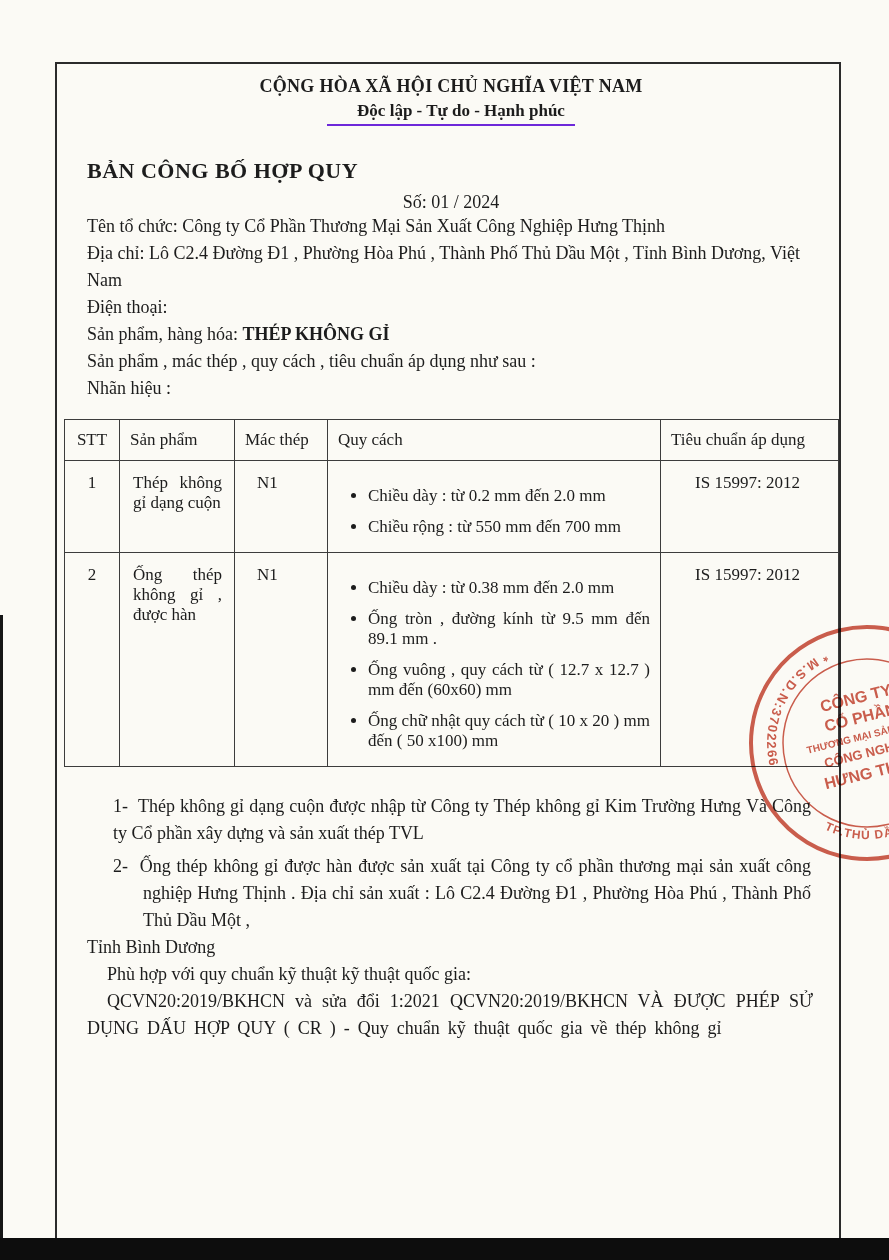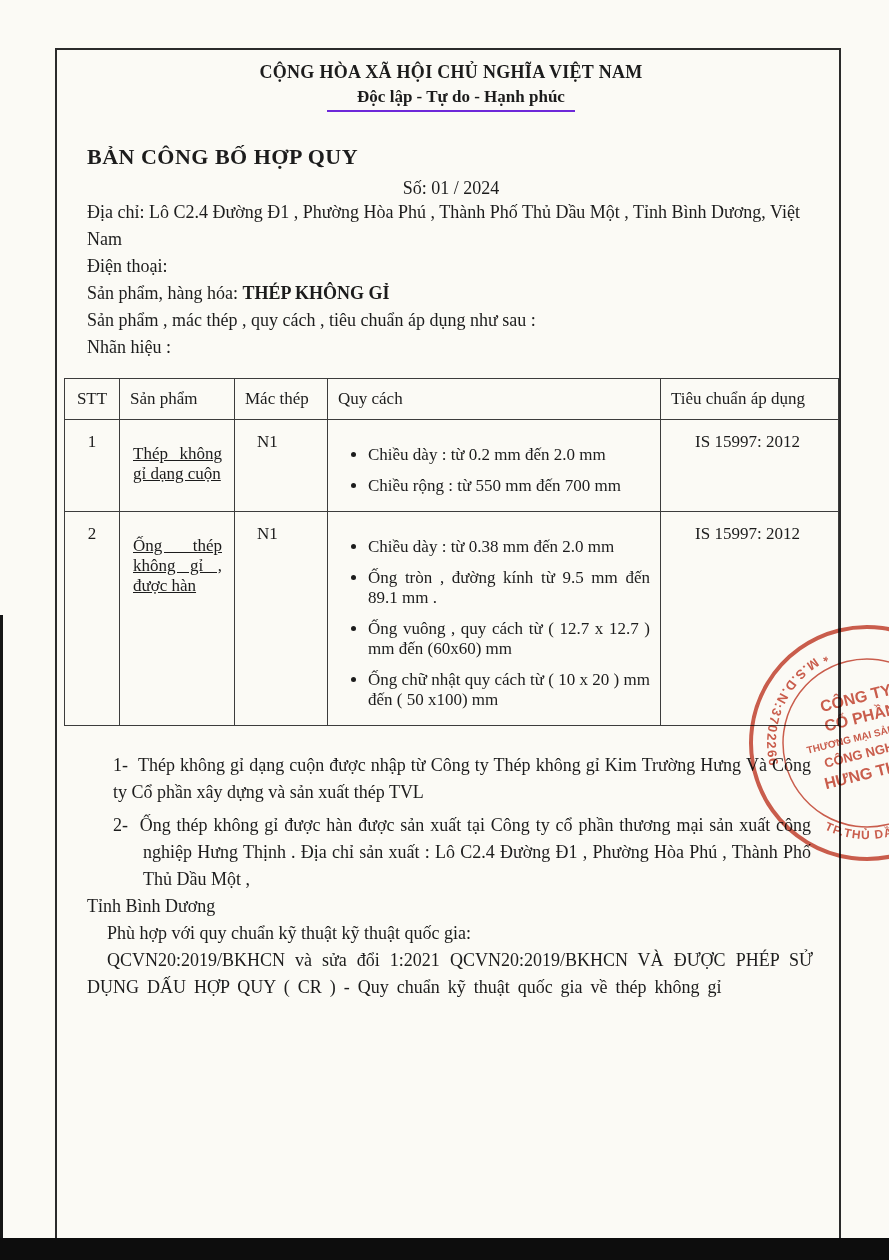--- a/index.html
+++ b/index.html
@@ -2,21 +2,21 @@
 <html lang="vi"><head>
 <meta charset="utf-8">
 <style>
   html,body{margin:0;padding:0;background:#9a9a9a;}
   .page{
     position:relative;width:889px;height:1260px;margin:0 auto;
     background:#fbfaf5;overflow:hidden;
     font-family:"Liberation Serif","DejaVu Serif",serif;color:#1c1c1c;
   }
   .frame{
-    position:absolute;left:55px;top:48px;width:786px;height:1198px;
+    position:absolute;left:55px;top:62px;width:786px;height:1198px;
     border:2px solid #2b2b2b;border-bottom:none;box-sizing:border-box;
   }
   .content{padding:12px 24px 0 30px;}
   .nat-title{margin:0;font-size:18px;font-weight:bold;text-align:center;letter-spacing:.3px;}
   .motto-wrap{text-align:center;margin:4px 0 0;}
   .motto{
     display:inline-block;font-weight:bold;font-size:17px;
     border-bottom:2px solid #6d28d9;padding:0 10px 3px 30px;
   }
   .doc-title{margin:32px 0 0;text-align:left;font-size:22px;font-weight:bold;letter-spacing:.5px;}
@@ -33,21 +33,21 @@
     border-collapse:collapse;table-layout:fixed;width:774px;
     margin:17px 0 0 -23px;font-size:17px;
   }
   .spec th,.spec td{
     border:1.6px solid #3c3c3c;vertical-align:top;text-align:left;
     padding:9px 10px;font-weight:400;
   }
   .spec th{padding:10px 10px;}
   .spec .c-stt{text-align:center;}
   .spec td.cell-num{text-align:center;padding-top:12px;}
-  .spec td.cell-prod{text-align:justify;padding:24px 12px 12px 13px;text-decoration:underline;}
+  .spec td.cell-prod{text-align:justify;padding:12px 12px 12px 13px;}
   .spec td.cell-mac{padding:12px 6px 12px 22px;}
   .spec td.cell-qc{padding:8px 8px 4px 12px;}
   .spec td.cell-std{padding:12px 16px 12px 12px;text-align:center;}
   ul.qc{margin:17px 0 0;padding-left:28px;}
   ul.qc li{margin:0 0 11px;text-align:justify;padding-right:2px;}
 
   .note{font-size:18px;line-height:1.5;margin:26px 4px 0 26px;text-align:justify;}
   .note--second{margin-top:6px;padding-left:30px;text-indent:-30px;}
   .p-province{margin-top:7px;}
   .p-conform{margin-top:5px;text-indent:20px;}
@@ -78,20 +78,21 @@
     <div class="content">
 
       <p class="nat-title">CỘNG HÒA XÃ HỘI CHỦ NGHĨA VIỆT NAM</p>
       <div class="motto-wrap">
         <span class="motto">Độc lập - Tự do - Hạnh phúc</span>
       </div>
 
       <p class="doc-title">BẢN CÔNG BỐ HỢP QUY</p>
       <p class="doc-number">Số: 01 / 2024</p>
 
+      <p class="line p-org">Tên tổ chức: Công ty Cổ Phần Thương Mại Sản Xuất Công Nghiệp Hưng Thịnh</p>
       <p class="line p-address">Địa chỉ: Lô C2.4 Đường Đ1 , Phường Hòa Phú , Thành Phố Thủ Dầu Một , Tỉnh Bình Dương, Việt Nam</p>
       <p class="line p-phone">Điện thoại:</p>
       <p class="line p-product"><span>Sản phẩm, hàng hóa: </span><b>THÉP KHÔNG GỈ</b></p>
       <p class="line p-intro">Sản phẩm , mác thép , quy cách , tiêu chuẩn áp dụng như sau :</p>
       <p class="line p-brand">Nhãn hiệu :</p>
 
       <table class="spec">
         <colgroup>
           <col style="width:55px">
             <col style="width:115px">

